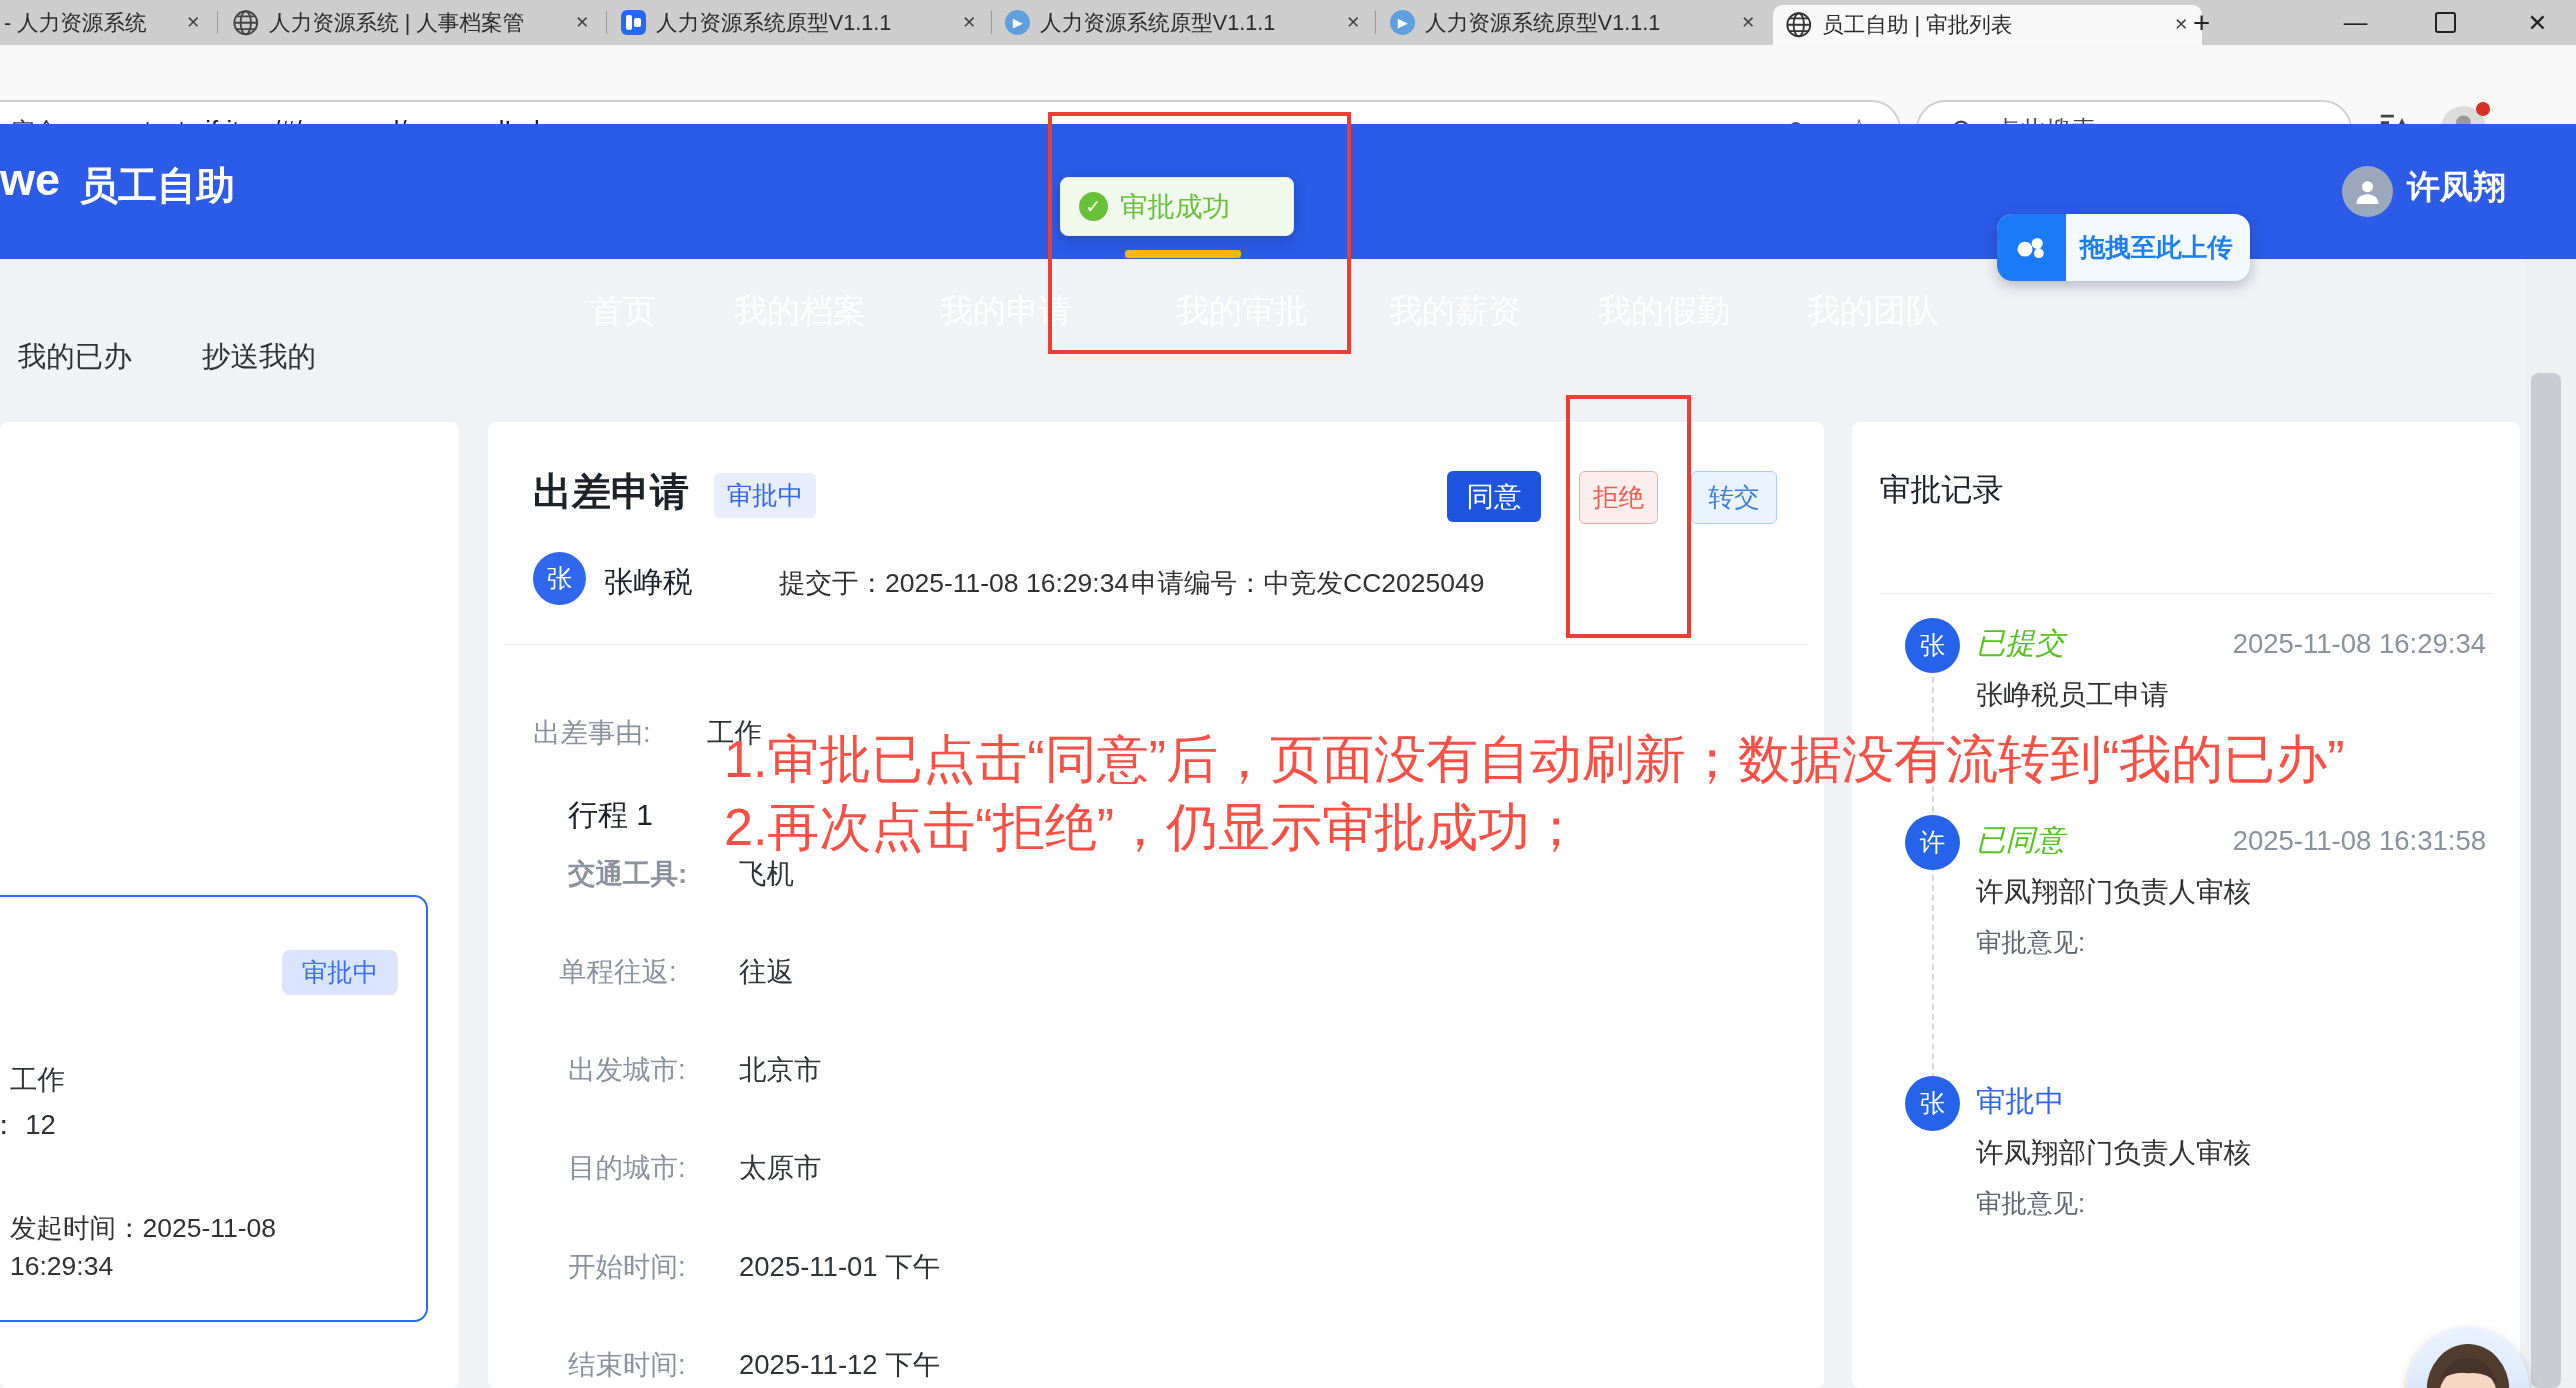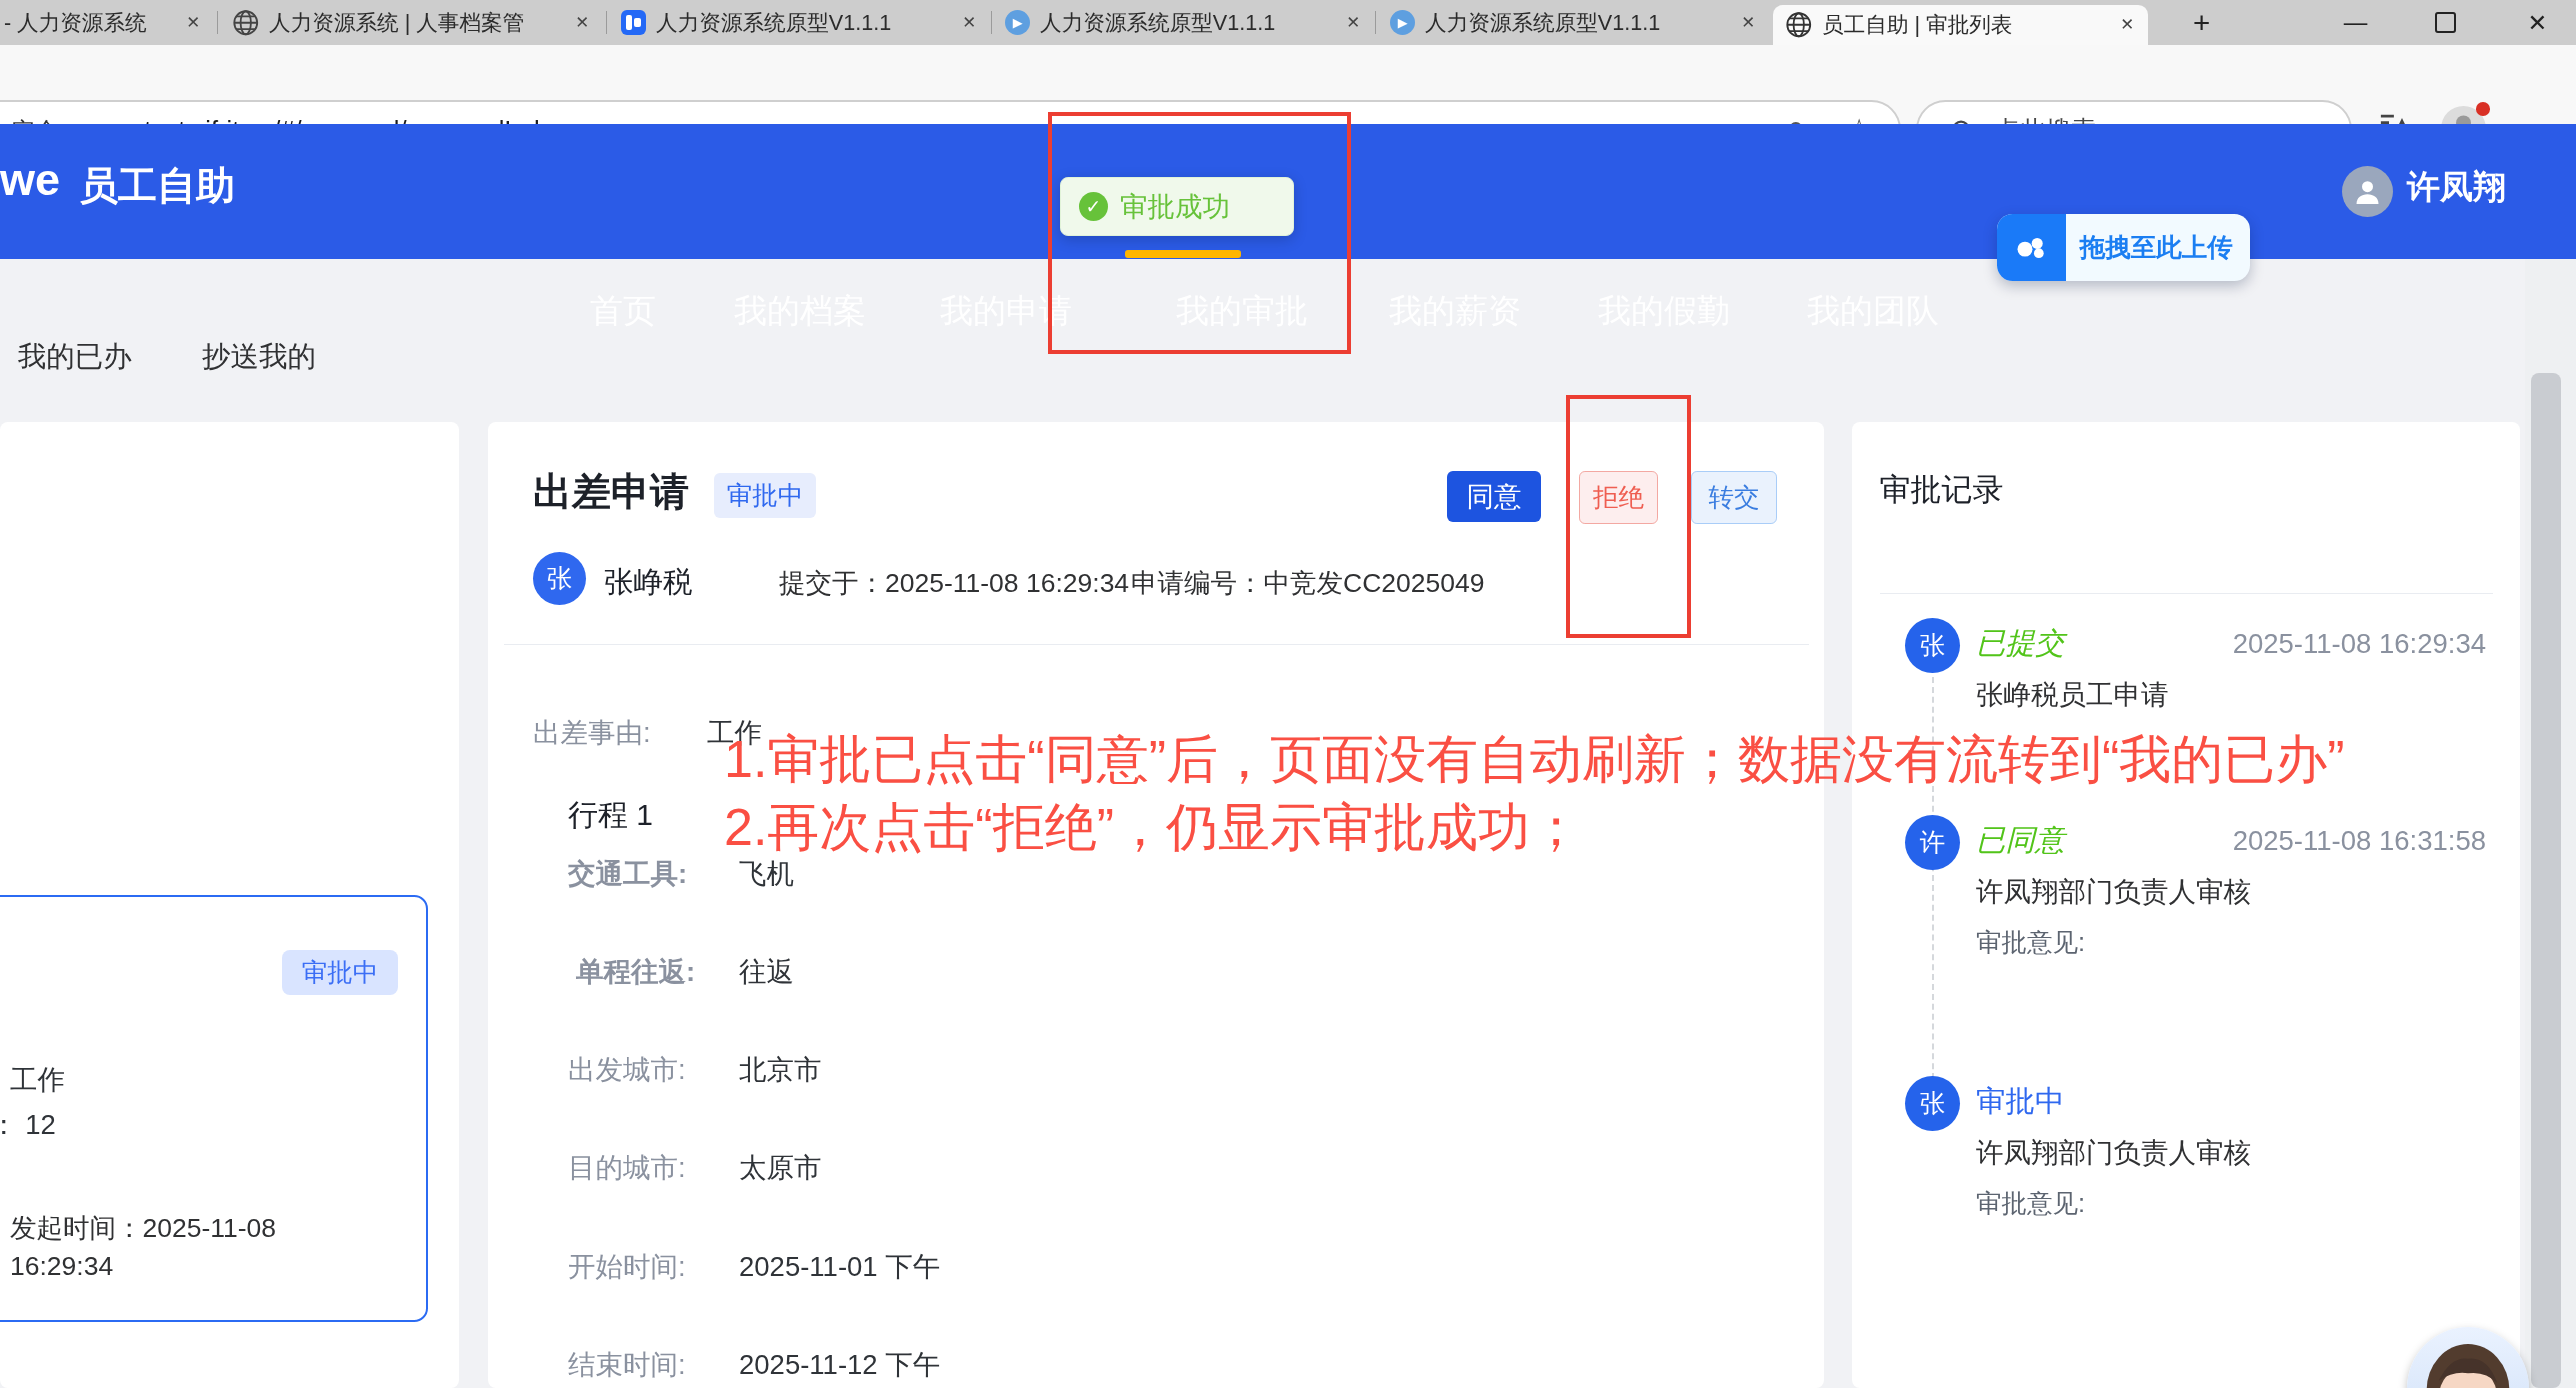--- a/index.html
+++ b/index.html
@@ -111,21 +111,21 @@
     <span class="x">✕</span>
   </div>
   <div class="abs tabsep" style="left:1375px;"></div>
   <div class="abs tab" style="left:1378px;width:391px;">
     <span class="favicon">
         <span class="play-icon">▶</span>
       </span>
     <span class="title">人力资源系统原型V1.1.1</span>
     <span class="x">✕</span>
   </div>
-  <div class="abs tab tab-active" style="left:1773px;width:375px;top:4.9px;height:40px;">
+  <div class="abs tab tab-active" style="left:1773px;width:429px;top:4.9px;height:40px;">
     <span class="favicon">
       <svg width="27.5" height="27.5" viewBox="0 0 24 24" fill="none" stroke="#333" stroke-width="1.6">
           <circle cx="12" cy="12" r="10"></circle>
           <ellipse cx="12" cy="12" rx="4.5" ry="10"></ellipse>
           <path d="M2 12h20M3.5 6.5h17M3.5 17.5h17"></path>
         </svg>
     </span>
     <span class="title">员工自助 | 审批列表</span>
     <span class="x">✕</span>
   </div>
@@ -236,21 +236,21 @@
   <span class="abs ptext" style="left:291px;top:143px;">提交于：2025-11-08 16:29:34</span>
   <span class="abs ptext" style="left:643px;top:143px;">申请编号：中竞发CC2025049</span>
   <div class="abs divline" style="left:15.7px;top:222px;width:1305px;"></div>
 
   <span class="abs flabel" style="left:45px;top:293px;">出差事由:</span>
   <span class="abs fvalue" style="left:219px;top:293px;">工作</span>
   <span class="abs trip" style="left:80px;top:373px;">行程 1</span>
 
   <span class="abs flabel" style="left:80px;top:434px;font-weight:bold;">交通工具:</span>
   <span class="abs fvalue" style="left:251px;top:434px;">飞机</span>
-  <span class="abs flabel" style="left:88px;top:532px;font-weight:bold;">单程往返:</span>
+  <span class="abs flabel" style="left:71px;top:532px;">单程往返:</span>
   <span class="abs fvalue" style="left:251px;top:532px;">往返</span>
   <span class="abs flabel" style="left:80px;top:630px;">出发城市:</span>
   <span class="abs fvalue" style="left:251px;top:630px;">北京市</span>
   <span class="abs flabel" style="left:80px;top:728px;">目的城市:</span>
   <span class="abs fvalue" style="left:251px;top:728px;">太原市</span>
   <span class="abs flabel" style="left:80px;top:827px;">开始时间:</span>
   <span class="abs fvalue" style="left:251px;top:827px;">2025-11-01 下午</span>
   <span class="abs flabel" style="left:80px;top:925px;">结束时间:</span>
   <span class="abs fvalue" style="left:251px;top:925px;">2025-11-12 下午</span>
 </div>

